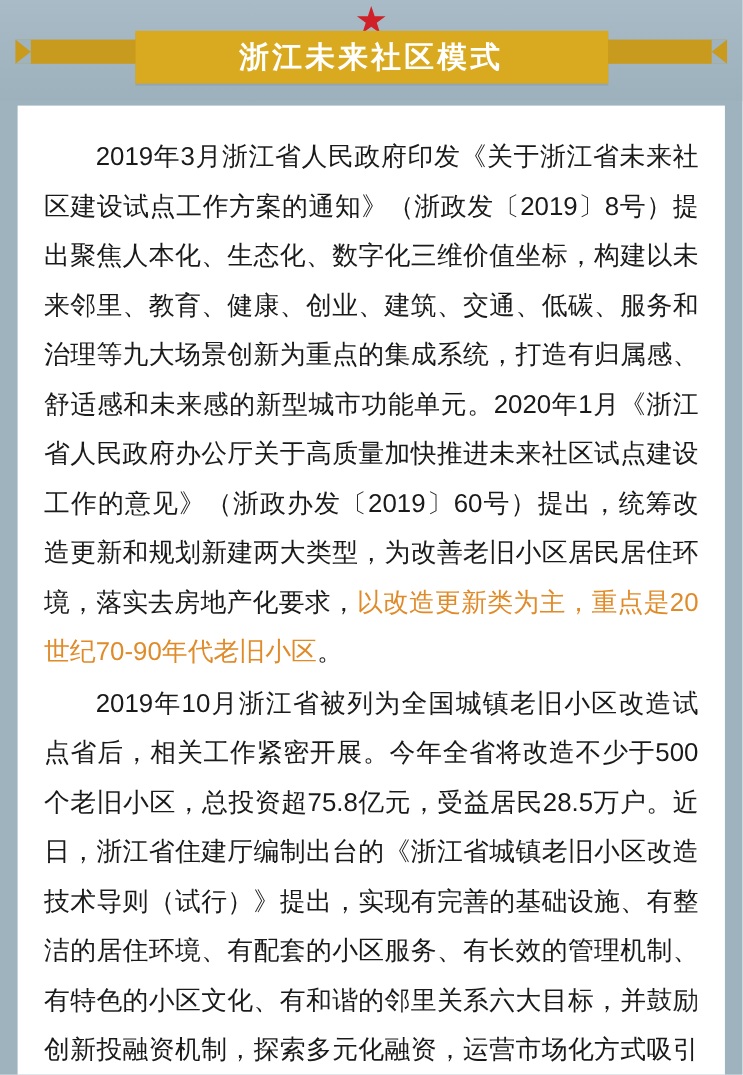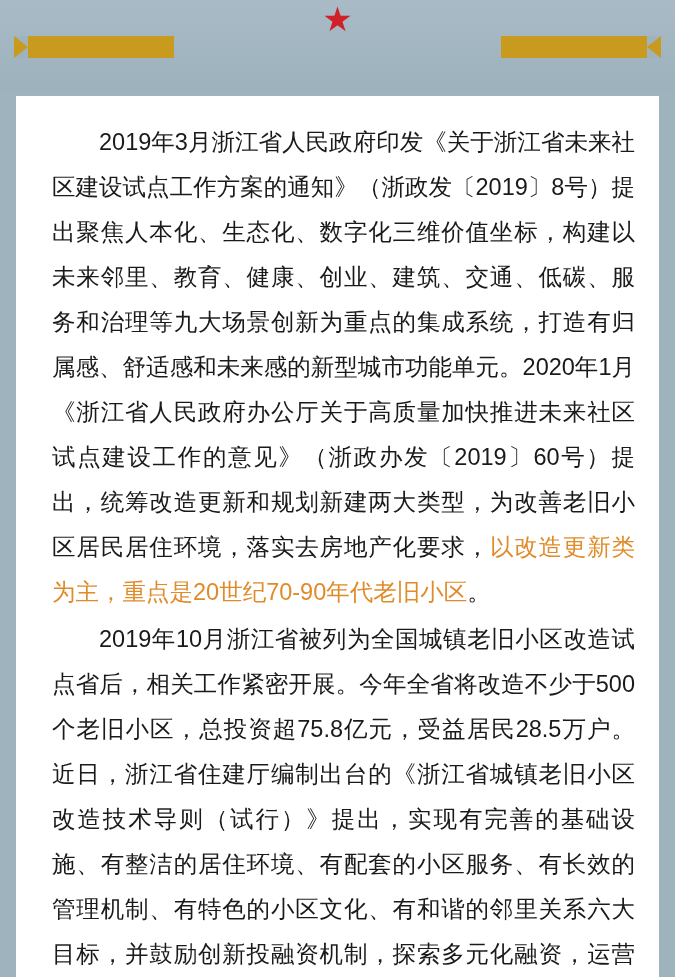--- a/index.html
+++ b/index.html
@@ -89,21 +89,21 @@
   }
 
   
   .card {
     position: absolute;
     left: 16px;
     right: 16px;
     top: 96px;
     bottom: 0;
     background: #ffffff;
-    padding: 24px 24px 10px 36px;
+    padding: 24px 24px 10px 24px;
     overflow: hidden;
   }
   .para {
     font-size: 23.5px;
     line-height: 45px;
     color: #1a1a1a;
     text-align: justify;
     text-indent: 2em;
     font-family: "Liberation Sans", sans-serif;
     letter-spacing: 0px;
@@ -113,18 +113,21 @@
 </style>
 </head>
 <body>
 
 <div class="top-area">
   <div class="star">
       <span>★</span>
     </div>
   <div class="ribbon-tail left"></div>
   <div class="ribbon-tail right"></div>
+  <div class="banner">
+    <div class="banner-title">浙江未来社区模式</div>
+  </div>
 </div>
 
 <div class="card">
   <p class="para"><span>2019年3月浙江省人民政府印发《关于浙江省未来社区建设试点工作方案的通知》（浙政发〔2019〕8号）提出聚焦人本化、生态化、数字化三维价值坐标，构建以未来邻里、教育、健康、创业、建筑、交通、低碳、服务和治理等九大场景创新为重点的集成系统，打造有归属感、舒适感和未来感的新型城市功能单元。2020年1月《浙江省人民政府办公厅关于高质量加快推进未来社区试点建设工作的意见》（浙政办发〔2019〕60号）提出，统筹改造更新和规划新建两大类型，为改善老旧小区居民居住环境，落实去房地产化要求，</span><span class="hl">以改造更新类为主，重点是20世纪70-90年代老旧小区</span><span>。</span></p>
   <p class="para">2019年10月浙江省被列为全国城镇老旧小区改造试点省后，相关工作紧密开展。今年全省将改造不少于500个老旧小区，总投资超75.8亿元，受益居民28.5万户。近日，浙江省住建厅编制出台的《浙江省城镇老旧小区改造技术导则（试行）》提出，实现有完善的基础设施、有整洁的居住环境、有配套的小区服务、有长效的管理机制、有特色的小区文化、有和谐的邻里关系六大目标，并鼓励创新投融资机制，探索多元化融资，运营市场化方式吸引社会力量参与。</p>
 </div>
 
 </body></html>

